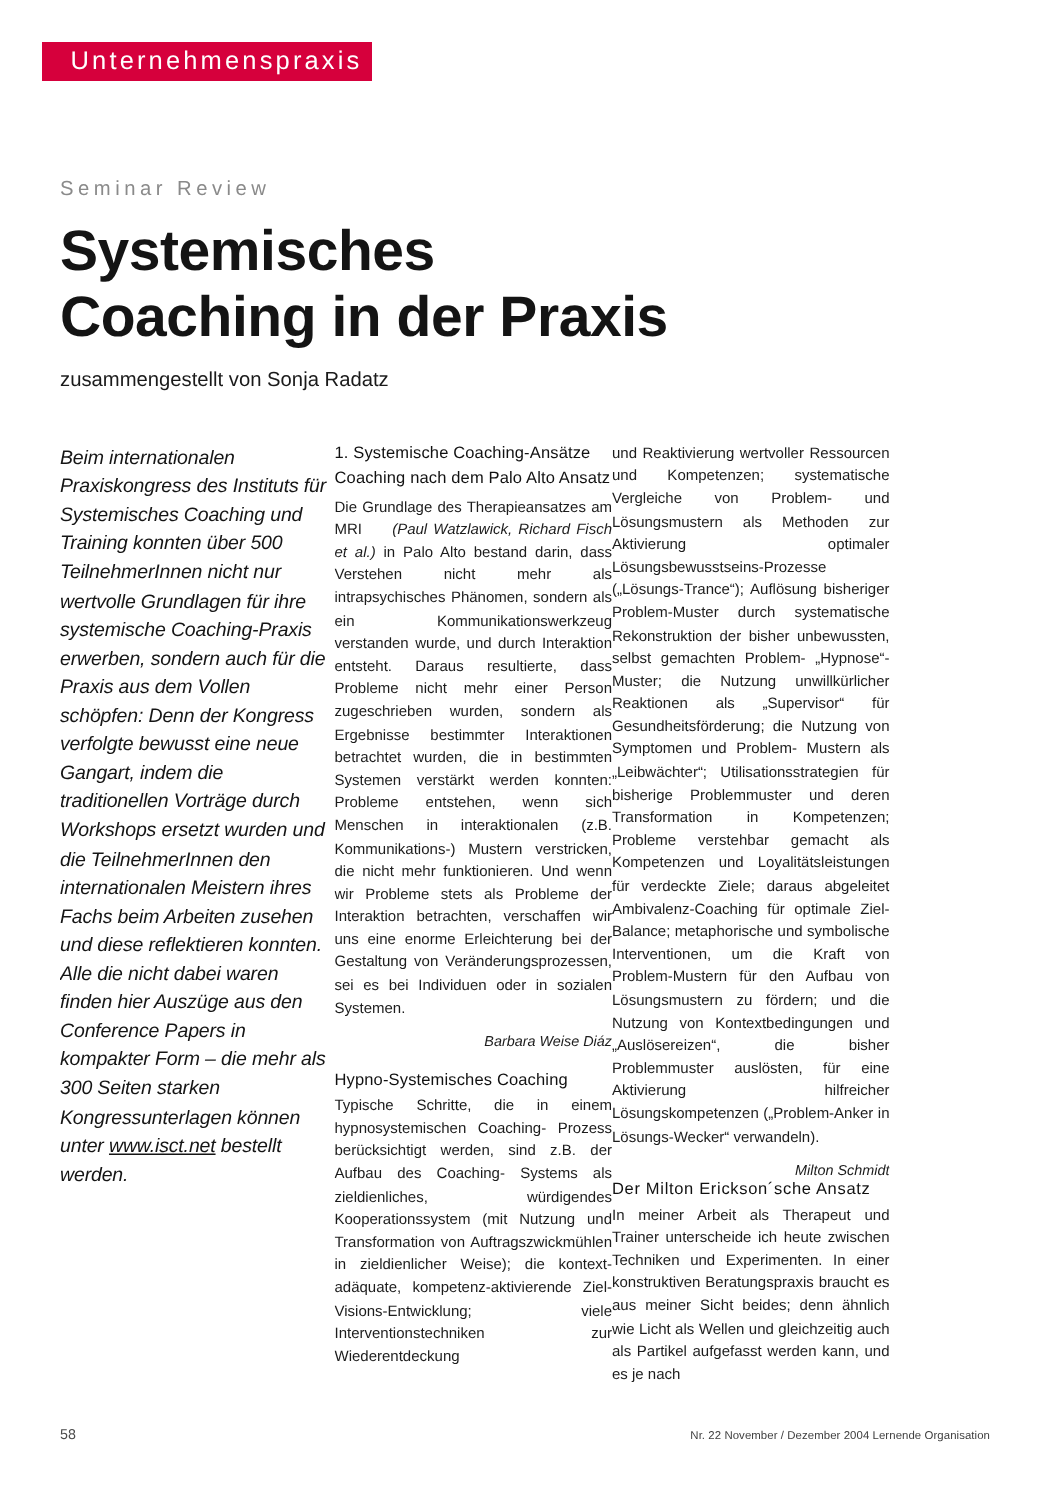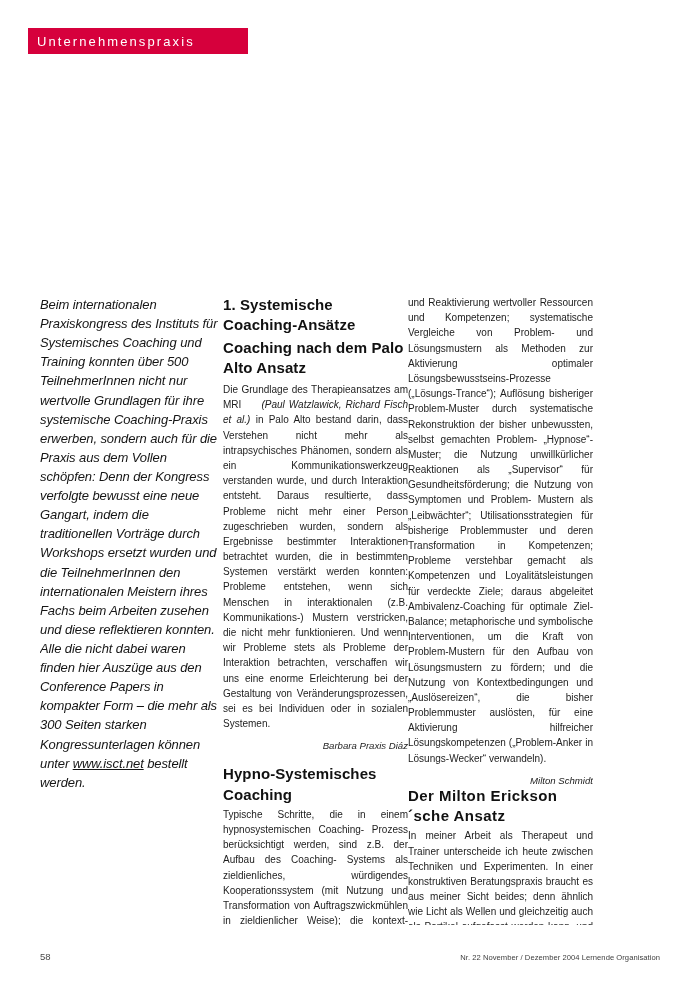--- a/index.html
+++ b/index.html
@@ -30,24 +30,24 @@
     left: 28px;
     top: 28px;
     width: 220px;
     height: 26px;
     background: #d6003c;
     display: flex;
     align-items: center;
   }
   .kicker-bar-label {
     color: #ffffff;
-    font-size: 13px;
+    font-size: 17px;
     letter-spacing: 2.1px;
     font-weight: 400;
-    padding-left: 9px;
+    padding-left: 19px;
     white-space: nowrap;
     font-family: "Liberation Sans", sans-serif;
   }
 
   
   .title-block {
     position: absolute;
     left: 40px;
     top: 118px;
     width: 620px;
@@ -113,22 +113,22 @@
     font-size: 10px;
     line-height: 1.52;
     text-align: justify;
     margin: 0 0 9px 0;
     color: #1c1c1c;
     hyphens: auto;
   }
   .body-text .em { font-style: italic; margin-left: 16px; }
 
   .sec-head {
-    font-size: 15px;
-    font-weight: bold;
+    font-size: 11px;
+    font-weight: normal;
     line-height: 1.35;
     margin: 0 0 2px 0;
     color: #111111;
     letter-spacing: 0.1px;
   }
   .sec-head.sub { margin-bottom: 4px; }
   .sec-head.spaced {
     letter-spacing: 0.45px;
     margin-top: 0;
   }
@@ -165,32 +165,40 @@
 </style>
 </head>
 <body>
 
 <div class="page">
 
   <div class="kicker-bar">
     <span class="kicker-bar-label">Unternehmenspraxis</span>
   </div>
 
+  <div class="title-block">
+    <div class="eyebrow">Seminar Review</div>
+    <h1 class="headline">
+      <span class="headline-line">Systemisches</span>
+      <span class="headline-line">Coaching in der Praxis</span>
+    </h1>
+    <div class="byline">zusammengestellt von Sonja Radatz</div>
+  </div>
 
   <div class="columns">
 
     <div class="col col-lead">
       <p class="lead"><span>Beim internationalen Praxiskongress des Instituts für Systemisches Coaching und Training konnten über 500 TeilnehmerInnen nicht nur wertvolle Grundlagen für ihre systemische Coaching-Praxis erwerben, sondern auch für die Praxis aus dem Vollen schöpfen: Denn der Kongress verfolgte bewusst eine neue Gangart, indem die traditionellen Vorträge durch Workshops ersetzt wurden und die TeilnehmerInnen den internationalen Meistern ihres Fachs beim Arbeiten zusehen und diese reflektieren konnten. Alle die nicht dabei waren finden hier Auszüge aus den Conference Papers in kompakter Form – die mehr als 300 Seiten starken Kongressunterlagen können unter </span><span class="url">www.isct.net</span><span> bestellt werden.</span></p>
     </div>
 
     <div class="col">
       <h2 class="sec-head">1. Systemische Coaching-Ansätze</h2>
       <h3 class="sec-head sub">Coaching nach dem Palo Alto Ansatz</h3>
       <p class="body-text"><span>Die Grundlage des Therapieansatzes am MRI </span><span class="em">(Paul Watzlawick, Richard Fisch et al.)</span><span> in Palo Alto bestand darin, dass Verstehen nicht mehr als intrapsychisches Phänomen, sondern als ein Kommunikationswerkzeug verstanden wurde, und durch Interaktion entsteht. Daraus resultierte, dass Probleme nicht mehr einer Person zugeschrieben wurden, sondern als Ergebnisse bestimmter Interaktionen betrachtet wurden, die in bestimmten Systemen verstärkt werden konnten: Probleme entstehen, wenn sich Menschen in interaktionalen (z.B. Kommunikations-) Mustern verstricken, die nicht mehr funktionieren. Und wenn wir Probleme stets als Probleme der Interaktion betrachten, verschaffen wir uns eine enorme Erleichterung bei der Gestaltung von Veränderungsprozessen, sei es bei Individuen oder in sozialen Systemen.</span></p>
-      <p class="attribution">Barbara Praxis Diáz</p>
+      <p class="attribution">Barbara Weise Diáz</p>
 
       <h3 class="sec-head gap-before">Hypno-Systemisches Coaching</h3>
       <p class="body-text">Typische Schritte, die in einem hypnosystemischen Coaching- Prozess berücksichtigt werden, sind z.B. der Aufbau des Coaching- Systems als zieldienliches, würdigendes Kooperationssystem (mit Nutzung und Transformation von Auftragszwickmühlen in zieldienlicher Weise); die kontext-adäquate, kompetenz-aktivierende Ziel-Visions-Entwicklung; viele Interventionstechniken zur Wiederentdeckung</p>
     </div>
 
     <div class="col">
       <p class="body-text">und Reaktivierung wertvoller Ressourcen und Kompetenzen; systematische Vergleiche von Problem- und Lösungsmustern als Methoden zur Aktivierung optimaler Lösungsbewusstseins-Prozesse („Lösungs-Trance“); Auflösung bisheriger Problem-Muster durch systematische Rekonstruktion der bisher unbewussten, selbst gemachten Problem- „Hypnose“-Muster; die Nutzung unwillkürlicher Reaktionen als „Supervisor“ für Gesundheitsförderung; die Nutzung von Symptomen und Problem- Mustern als „Leibwächter“; Utilisationsstrategien für bisherige Problemmuster und deren Transformation in Kompetenzen; Probleme verstehbar gemacht als Kompetenzen und Loyalitätsleistungen für verdeckte Ziele; daraus abgeleitet Ambivalenz-Coaching für optimale Ziel-Balance; metaphorische und symbolische Interventionen, um die Kraft von Problem-Mustern für den Aufbau von Lösungsmustern zu fördern; und die Nutzung von Kontextbedingungen und „Auslösereizen“, die bisher Problemmuster auslösten, für eine Aktivierung hilfreicher Lösungskompetenzen („Problem-Anker in Lösungs-Wecker“ verwandeln).</p>
       <p class="attribution">Milton Schmidt</p>
 
       <h3 class="sec-head spaced gap-before">Der Milton Erickson´sche Ansatz</h3>

